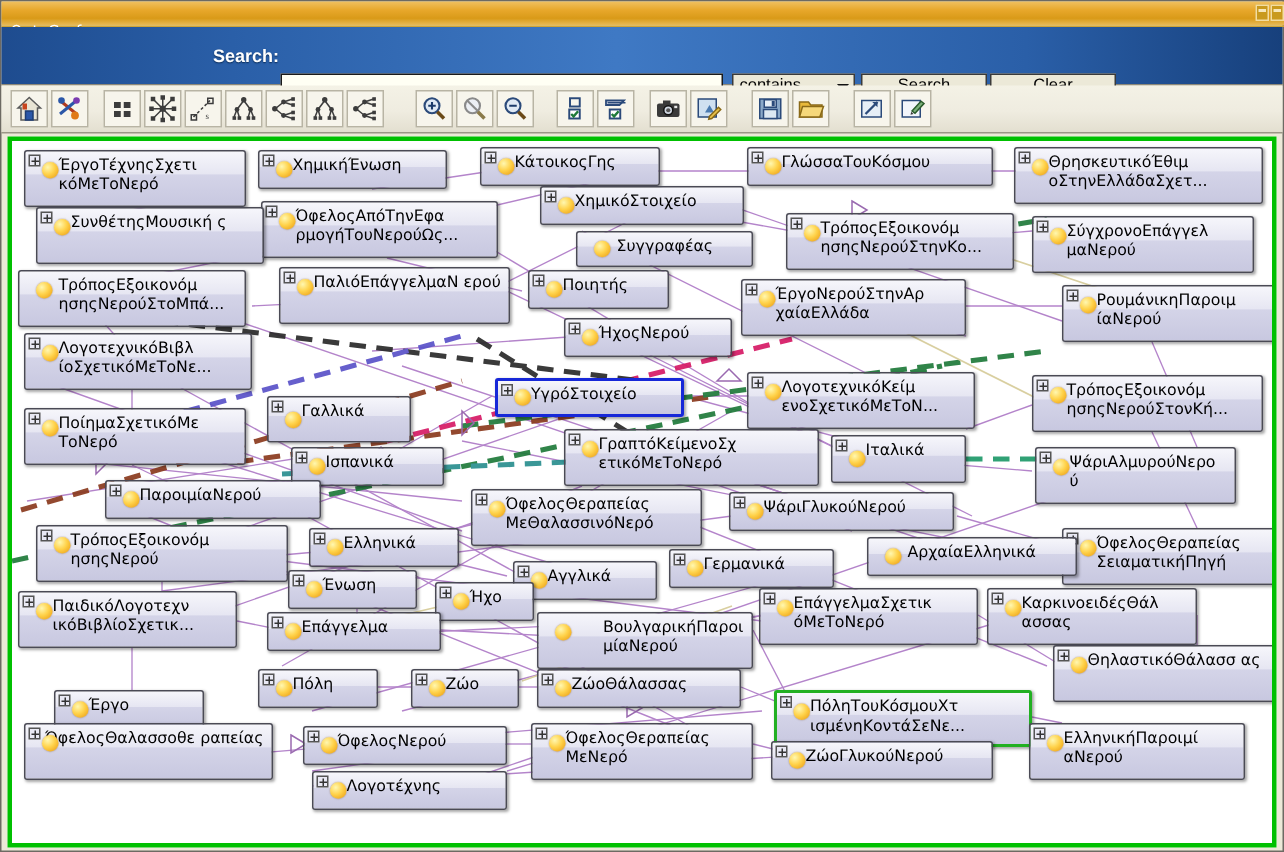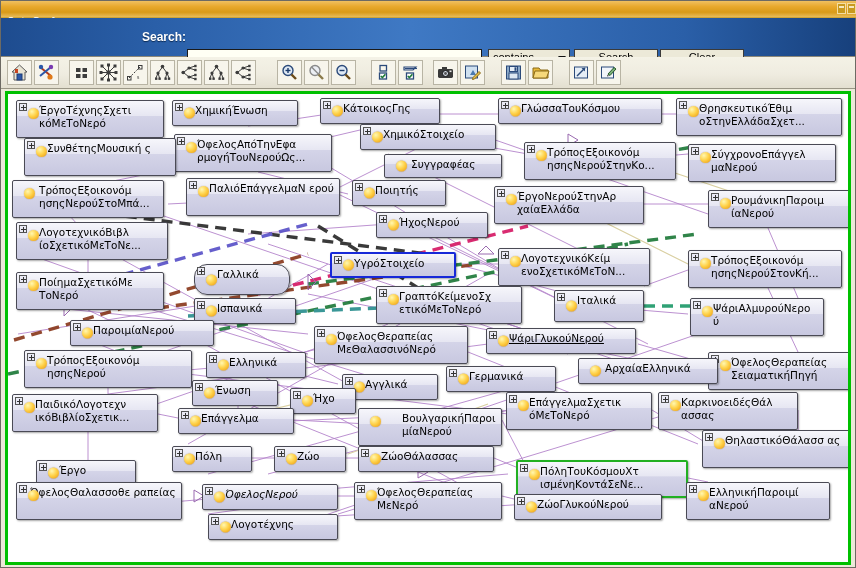--- a/index.html
+++ b/index.html
@@ -555,31 +555,31 @@
       <div class="node two" style="left: 680px; top: 156px; width: 154px; height: 38px;">
         <span class="plus"></span>
         <span class="dot"></span>
         <span class="lbl">ΤρόποςΕξοικονόμ ησηςΝερούΣτονΚή...</span>
       </div>
       <div class="node sel-blue" style="left: 322px; top: 158px; width: 126px; height: 26px;">
         <span class="plus"></span>
         <span class="dot"></span>
         <span class="lbl">ΥγρόΣτοιχείο</span>
       </div>
-      <div class="node" style="left: 186px; top: 170px; width: 96px; height: 31px; border-radius: 13px;">
+      <div class="node" style="left: 170px; top: 170px; width: 96px; height: 31px;">
         <span class="plus"></span>
         <span class="dot"></span>
         <span class="lbl">Γαλλικά</span>
       </div>
       <div class="node two" style="left: 8px; top: 178px; width: 148px; height: 38px;">
         <span class="plus"></span>
         <span class="dot"></span>
         <span class="lbl">ΠοίημαΣχετικόΜε ΤοΝερό</span>
       </div>
-      <div class="node two" style="left: 368px; top: 192px; width: 146px; height: 38px;">
+      <div class="node two" style="left: 368px; top: 192px; width: 170px; height: 38px;">
         <span class="plus"></span>
         <span class="dot"></span>
         <span class="lbl">ΓραπτόΚείμενοΣχ ετικόΜεΤοΝερό</span>
       </div>
       <div class="node" style="left: 546px; top: 196px; width: 90px; height: 32px;">
         <span class="plus"></span>
         <span class="dot"></span>
         <span class="lbl">Ιταλικά</span>
       </div>
       <div class="node" style="left: 186px; top: 204px; width: 102px; height: 26px;">
@@ -595,21 +595,21 @@
       <div class="node" style="left: 62px; top: 226px; width: 144px; height: 26px;">
         <span class="plus"></span>
         <span class="dot"></span>
         <span class="lbl">ΠαροιμίαΝερού</span>
       </div>
       <div class="node two" style="left: 306px; top: 232px; width: 154px; height: 38px;">
         <span class="plus"></span>
         <span class="dot"></span>
         <span class="lbl">ΌφελοςΘεραπείας ΜεΘαλασσινόΝερό</span>
       </div>
-      <div class="node" style="left: 478px; top: 234px; width: 150px; height: 26px; text-decoration: underline;">
+      <div class="node" style="left: 478px; top: 234px; width: 150px; height: 26px;">
         <span class="plus"></span>
         <span class="dot"></span>
         <span class="lbl">ΨάριΓλυκούΝερού</span>
       </div>
       <div class="node two" style="left: 700px; top: 258px; width: 150px; height: 38px;">
         <span class="plus"></span>
         <span class="dot"></span>
         <span class="lbl">ΌφελοςΘεραπείας ΣειαματικήΠηγή</span>
       </div>
       <div class="node two" style="left: 16px; top: 256px; width: 168px; height: 38px;">
@@ -693,21 +693,21 @@
       <div class="node two sel-green" style="left: 508px; top: 366px; width: 172px; height: 38px;">
         <span class="plus"></span>
         <span class="dot"></span>
         <span class="lbl">ΠόληΤουΚόσμουΧτ ισμένηΚοντάΣεΝε...</span>
       </div>
       <div class="node" style="left: 28px; top: 366px; width: 100px; height: 26px;">
         <span class="plus"></span>
         <span class="dot"></span>
         <span class="lbl">Έργο</span>
       </div>
-      <div class="node" style="left: 194px; top: 390px; width: 136px; height: 26px; font-style: italic;">
+      <div class="node" style="left: 194px; top: 390px; width: 136px; height: 26px;">
         <span class="plus"></span>
         <span class="dot"></span>
         <span class="lbl">ΌφελοςΝερού</span>
       </div>
       <div class="node two" style="left: 346px; top: 388px; width: 148px; height: 38px;">
         <span class="plus"></span>
         <span class="dot"></span>
         <span class="lbl">ΌφελοςΘεραπείας ΜεΝερό</span>
       </div>
       <div class="node two" style="left: 8px; top: 388px; width: 166px; height: 38px; padding-left: 13px;">

